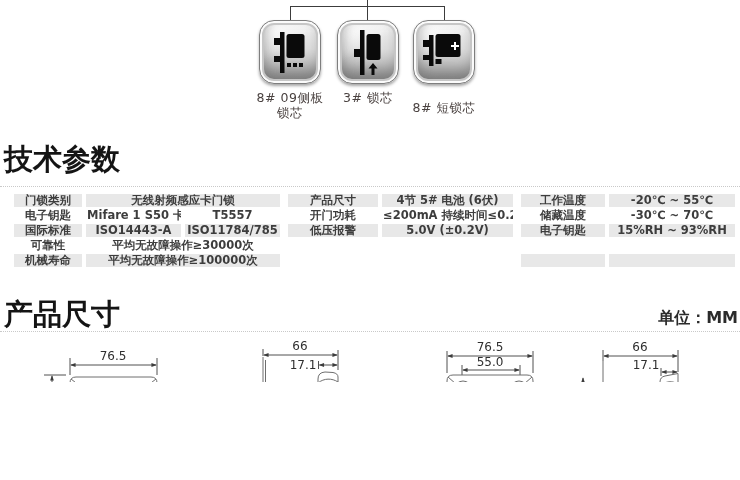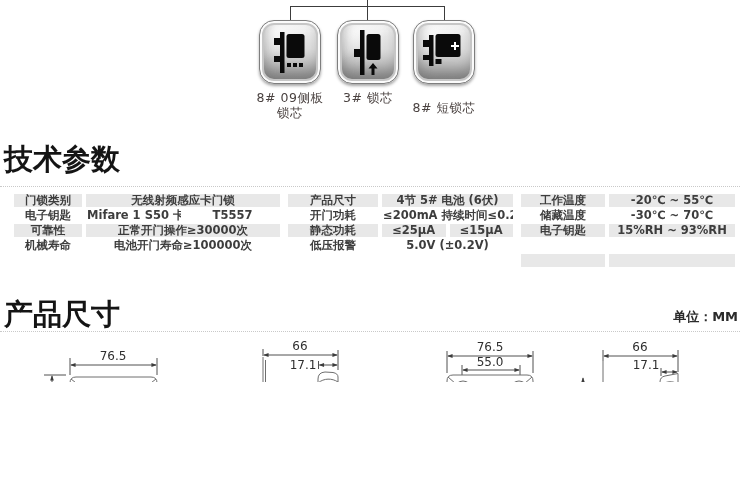--- a/index.html
+++ b/index.html
@@ -26,21 +26,21 @@
   .tile-label {
     position:absolute; text-align:center; font-size:12.5px; line-height:15px;
     color:#4a4240; letter-spacing:0.5px;
   }
   
   .sec-title {
     position:absolute; left:4px; margin:0; font-size:29px; line-height:30px;
     font-weight:bold; color:#141414; font-family:"DejaVu Sans", sans-serif;
   }
   .dotted { position:absolute; left:0; width:740px; height:0; border-top:1px dotted #c9c9c9; }
-  .unit-label { position:absolute; right:18px; top:308px; font-size:13px; font-weight:bold; color:#2b2b2b; }
+  .unit-label { position:absolute; right:18px; top:308px; font-size:16px; font-weight:bold; color:#2b2b2b; }
   
   .spec {
     position:absolute; top:192px; border-collapse:separate; border-spacing:4px 2px;
     table-layout:fixed;
   }
   .spec td {
     height:13px; line-height:13px; font-size:11.5px; font-weight:bold;
     color:#3d3d3d; text-align:center; padding:0 1px;
     white-space:nowrap; overflow:hidden;
   }
@@ -123,49 +123,49 @@
         <tr>
       <td>门锁类别</td>
       <td colspan="2">无线射频感应卡门锁</td>
     </tr>
     <tr>
       <td>电子钥匙</td>
       <td>Mifare 1 S50 卡</td>
       <td>T5557</td>
     </tr>
     <tr>
+      <td>国际标准</td>
+      <td>ISO14443-A</td>
+      <td>ISO11784/785</td>
+    </tr>
+    <tr>
       <td>可靠性</td>
-      <td colspan="2">正常开门操作≥30000次</td>
+      <td colspan="2">平均无故障操作≥30000次</td>
     </tr>
     <tr>
       <td>机械寿命</td>
-      <td colspan="2">电池开门寿命≥100000次</td>
+      <td colspan="2">平均无故障操作≥100000次</td>
     </tr>
   </tbody>
     </table>
 
   <table class="spec" style="left:284px;width:233px;">
     <colgroup>
         <col style="width:90px">
         <col>
         <col>
       </colgroup>
     <tbody>
         <tr>
       <td>产品尺寸</td>
       <td colspan="2">4节 5# 电池 (6伏)</td>
     </tr>
     <tr>
       <td>开门功耗</td>
       <td colspan="2">≤200mA 持续时间≤0.2秒</td>
-    </tr>
-    <tr>
-      <td>静态功耗</td>
-      <td>≤25μA</td>
-      <td>≤15μA</td>
     </tr>
     <tr>
       <td>低压报警</td>
       <td colspan="2">5.0V (±0.2V)</td>
     </tr>
   </tbody>
     </table>
 
   <table class="spec" style="left:517px;width:222px;">
     <colgroup>

